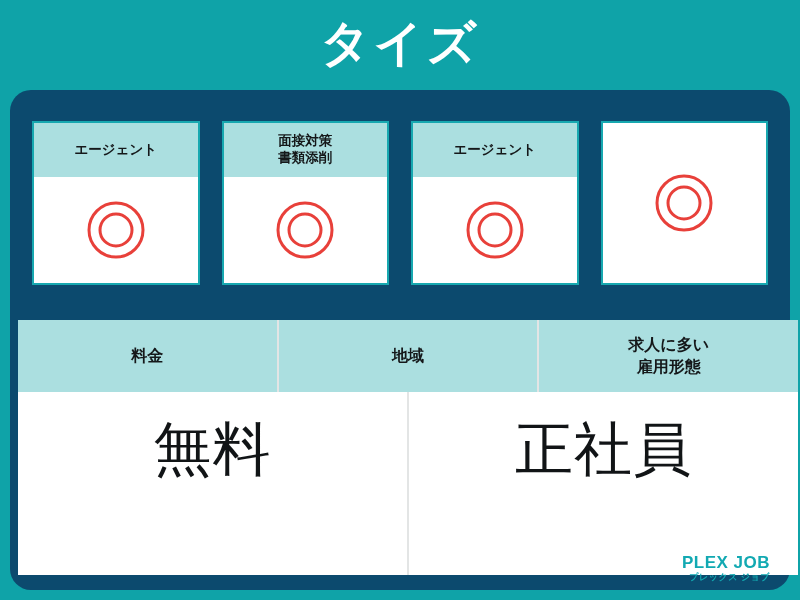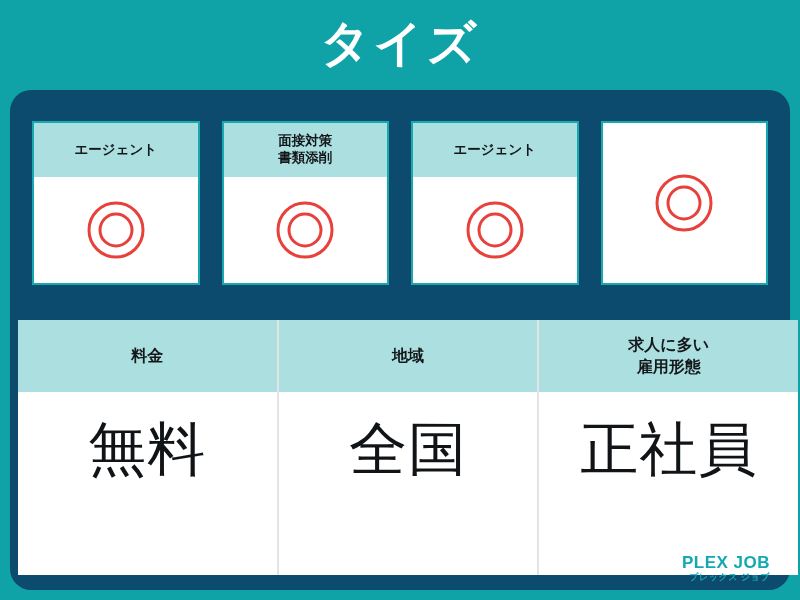--- a/index.html
+++ b/index.html
@@ -251,23 +251,20 @@
         <div class="th">
           <span class="th-label">求人に多い
 雇用形態</span>
         </div>
       </div>
       <div class="table-body">
         <div class="td">
           <span class="td-value">無料</span>
         </div>
         <div class="td">
-          <span class="td-value">全国</span>
-        </div>
-        <div class="td">
           <span class="td-value">正社員</span>
         </div>
       </div>
     </div>
 
     <div class="logo">
       <span class="logo-main">PLEX JOB</span>
       <span class="logo-sub">プレックス ジョブ</span>
     </div>
 

